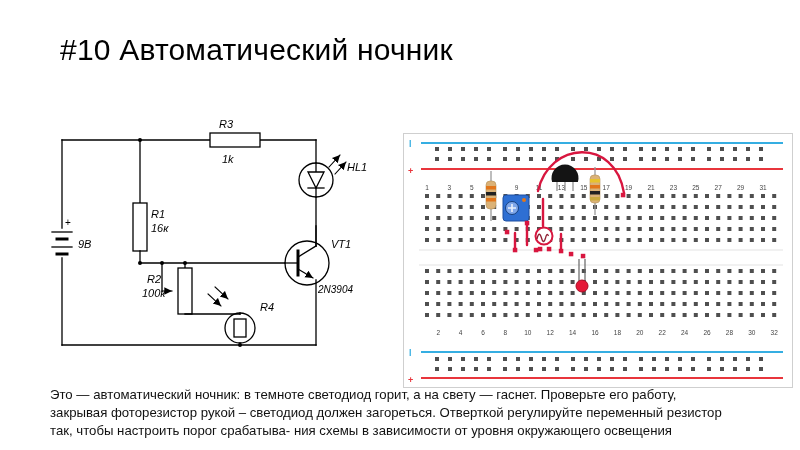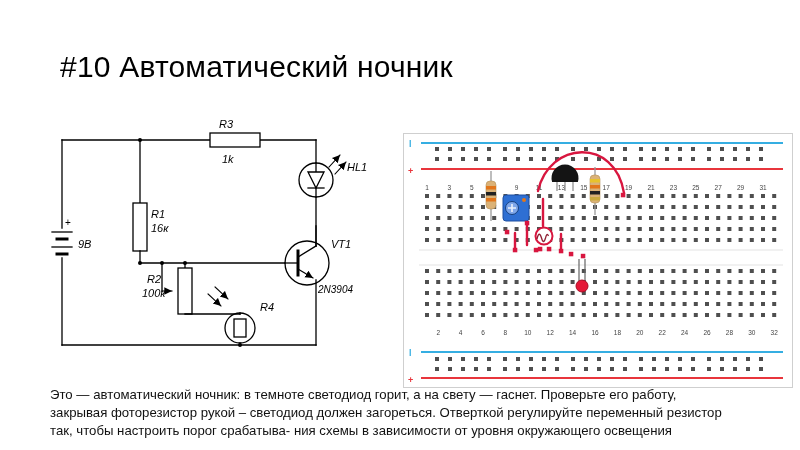--- a/index.html
+++ b/index.html
@@ -1,18 +1,18 @@
 <!DOCTYPE html>
 <html><head>
 <meta charset="utf-8">
 <style>
   html,body{margin:0;padding:0;}
   body{width:800px;height:450px;background:#fff;font-family:"Liberation Sans",sans-serif;overflow:hidden;}
   .slide{position:relative;width:800px;height:450px;background:#fff;}
-  .title{position:absolute;left:60px;top:50px;margin:0;font-size:30px;font-weight:400;color:#000;letter-spacing:.2px;}
+  .title{position:absolute;left:60px;top:33px;margin:0;font-size:30px;font-weight:400;color:#000;letter-spacing:.2px;}
   .schematic{position:absolute;left:50px;top:108px;width:350px;height:260px;}
   .breadboard{position:absolute;left:403px;top:133px;width:390px;height:255px;}
   .caption{position:absolute;left:50px;top:386px;width:752px;font-size:13.2px;line-height:18px;color:#111;}
   .sch-label text{font-family:"Liberation Sans",sans-serif;font-size:11px;font-style:italic;fill:#000;}
   .sch-label text.small{font-size:10px;}
   .sch-label text.plain{font-style:normal;font-size:10px;}
   .bb-num{font-family:"Liberation Sans",sans-serif;font-size:6.5px;fill:#444;text-anchor:middle;}
   .rail-mark{font-family:"Liberation Sans",sans-serif;font-size:9px;font-weight:bold;}
   .rail-blue{fill:#35aee2;}
   .rail-red{fill:#e8353c;}

